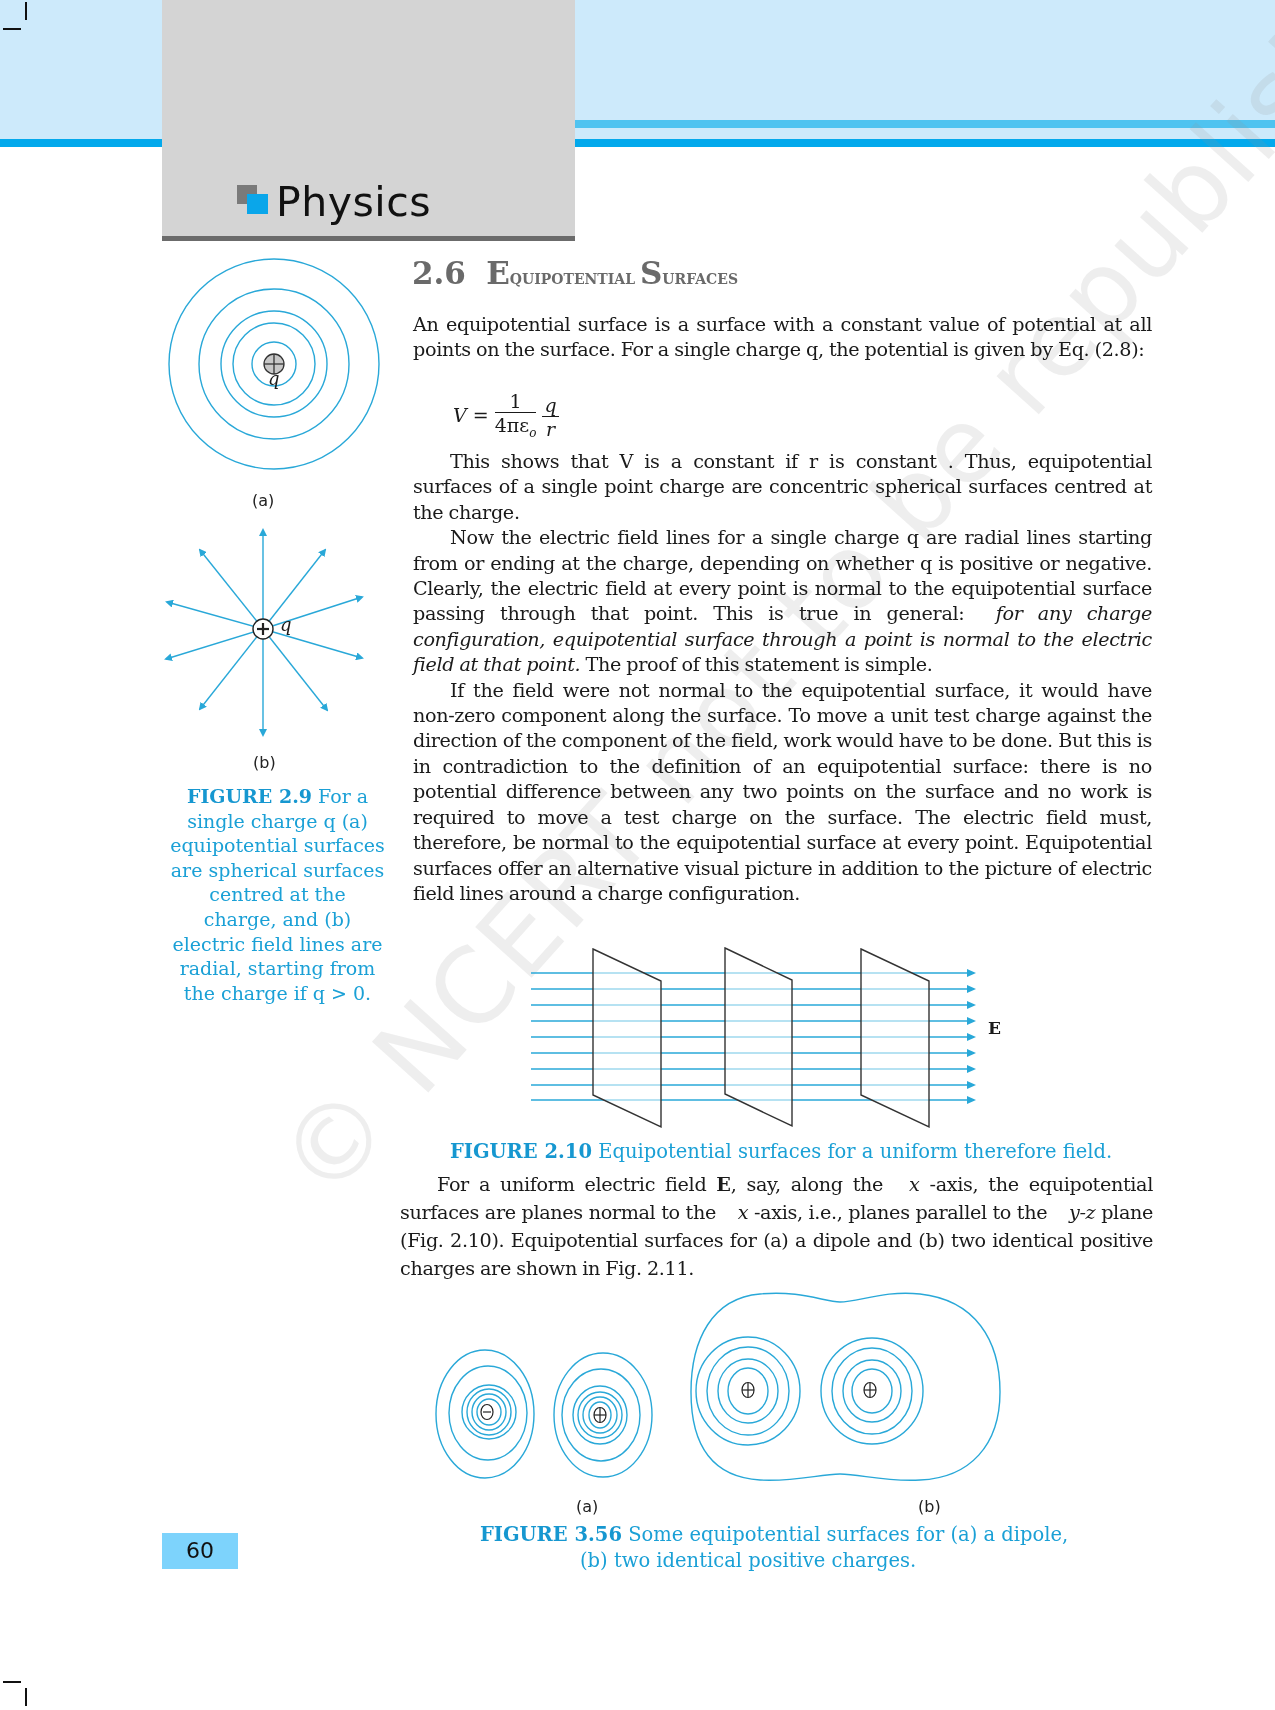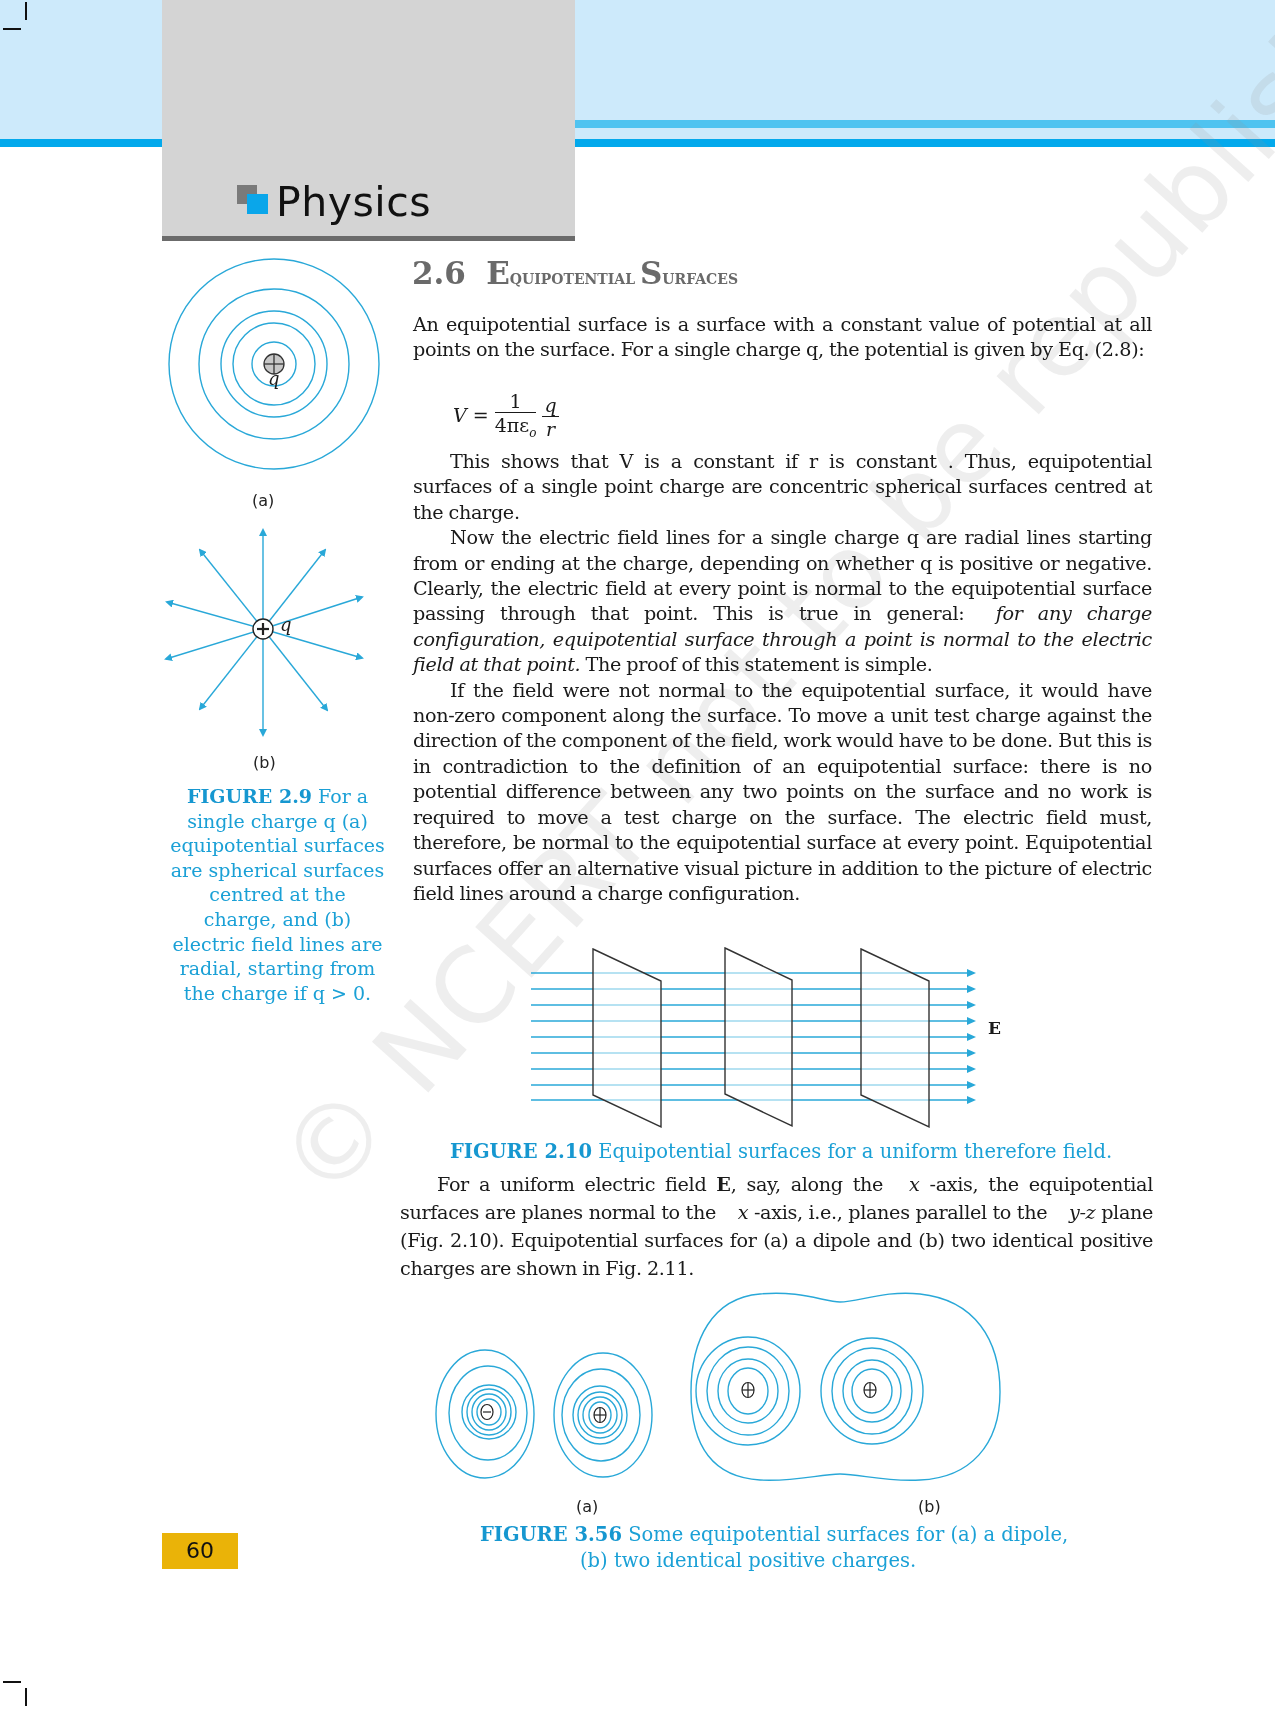--- a/index.html
+++ b/index.html
@@ -22,21 +22,21 @@
   .para .ind { text-indent:37px; }
   .para i { font-style:italic;margin-left:16px; }
   .eq { left:453px; top:390px; font-size:19px; }
   .eq .frac { display:inline-block; text-align:center; vertical-align:middle; }
   .eq .num { display:block; border-bottom:1.5px solid #1a1a1a; padding:0 2px; line-height:22px; }
   .eq .den { display:block; line-height:24px; }
   .caption-side { left:170px; width:215px; top:784px; text-align:center; color:#1aa0d6; font-size:19px; line-height:24.6px; }
   .caption-side b, .cap b { color:#1697d0; font-weight:bold; }
   .cap { color:#1aa0d6; font-size:19.5px; white-space:nowrap; }
   .sublabel { font-family:"DejaVu Sans", sans-serif; font-size:16px; color:#222; }
-  .pagenum { left:162px; top:1533px; width:76px; height:36px; background:#eab308; font-family:"DejaVu Sans", sans-serif; font-size:22px; text-align:center; line-height:36px; color:#111; }
+  .pagenum { left:162px; top:1533px; width:76px; height:36px; background:#7dd3fc; font-family:"DejaVu Sans", sans-serif; font-size:22px; text-align:center; line-height:36px; color:#111; }
   .watermark { left:255px; top:1140px; transform-origin:0 0; transform:rotate(-48deg); font-family:"DejaVu Sans", sans-serif; font-size:104px; color:rgba(150,150,150,0.16); white-space:nowrap; letter-spacing:2px; pointer-events:none; }
   svg { position:absolute; overflow:visible; }
 </style>
 </head>
 <body>
 
 <div class="abs topband"></div>
 <div class="abs line-thin"></div>
 <div class="abs line-thick-l"></div>
 <div class="abs line-thick-r"></div>

